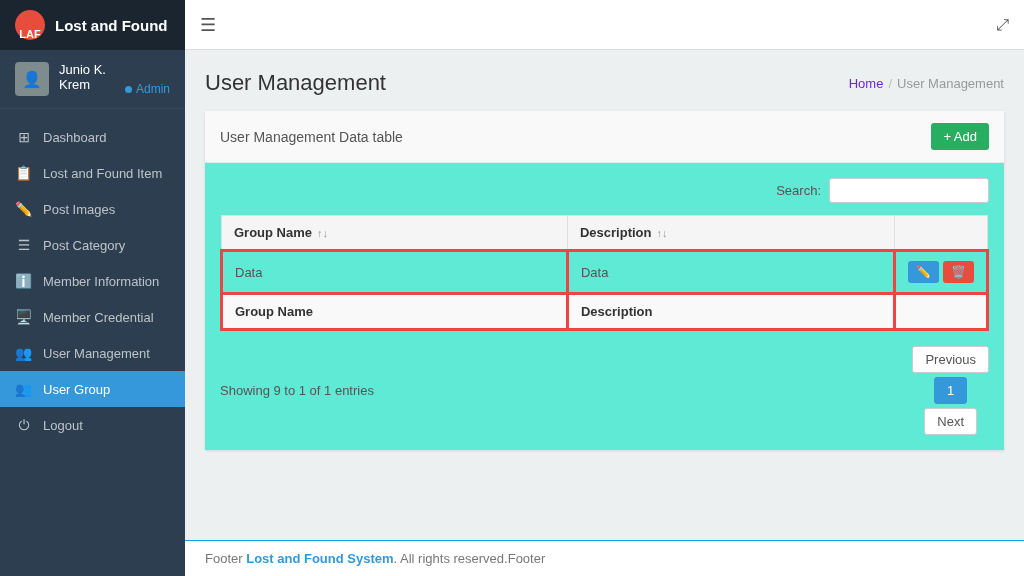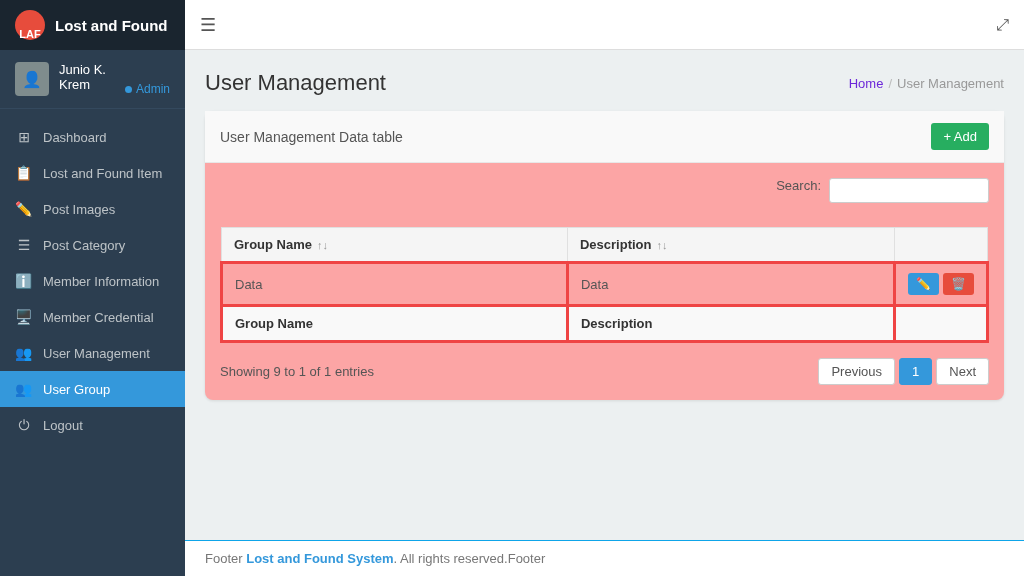--- a/index.html
+++ b/index.html
@@ -37,48 +37,48 @@
     
     .main-content { flex: 1; overflow-y: auto; padding: 20px; background: #ecf0f1; }
     
     .page-header { display: flex; justify-content: space-between; align-items: center; margin-bottom: 15px; }
     .page-title { font-size: 22px; font-weight: 400; color: #333; }
     .breadcrumb { font-size: 13px; color: #999; display: flex; align-items: center; gap: 5px; }
     .breadcrumb-link { color: #6d28d9; text-decoration: none; }
     .breadcrumb-sep { color: #bbb; }
     
     
-    .card { background: #fca5a5; border-radius: 8px; box-shadow: 0 1px 3px rgba(0,0,0,0.1); }
+    .card { background: #5eead4; border-radius: 0; box-shadow: 0 1px 3px rgba(0,0,0,0.1); }
     .card-header { padding: 12px 15px; border-bottom: 1px solid #e8e8e8; display: flex; justify-content: space-between; align-items: center; background: #f9f9f9; }
     .card-header-title { font-size: 14px; color: #555; }
     .btn-add { background: #27ae60; color: white; border: none; padding: 6px 12px; border-radius: 3px; cursor: pointer; font-size: 13px; display: flex; align-items: center; gap: 4px; }
     
     .card-body { padding: 15px; }
     
     
-    .search-row { display: flex; justify-content: flex-end; margin-bottom: 24px; gap: 8px; }
+    .search-row { display: flex; justify-content: flex-end; align-items: center; margin-bottom: 12px; gap: 8px; }
     .search-label { font-size: 13px; color: #555; }
     .search-input { border: 1px solid #ccc; border-radius: 3px; padding: 4px 8px; font-size: 13px; width: 160px; outline: none; }
     
     
     .data-table { width: 100%; border-collapse: collapse; }
     .data-table th { background: #f5f5f5; padding: 9px 12px; text-align: left; font-weight: 600; font-size: 13px; border: 1px solid #e0e0e0; color: #333; }
     .data-table td { padding: 9px 12px; border: 3px solid #ef4444; font-size: 13px; color: #555; }
     .data-table tr:nth-child(even) { background: #f9f9f9; }
     .th-sort { display: flex; align-items: center; gap: 5px; }
     .sort-icon { color: #999; font-size: 11px; }
     
     .action-btns { display: flex; gap: 4px; }
     .btn-edit { background: #3498db; color: white; border: none; padding: 4px 8px; border-radius: 3px; cursor: pointer; font-size: 12px; }
     .btn-delete { background: #e74c3c; color: white; border: none; padding: 4px 8px; border-radius: 3px; cursor: pointer; font-size: 12px; }
     
     
     .pagination-row { display: flex; justify-content: space-between; align-items: center; margin-top: 15px; }
     .showing-text { font-size: 13px; color: #555; }
-    .pagination { display: flex; align-items: center; gap: 4px; }
+    .pagination { display: flex; align-items: center; gap: 4px; flex-direction: column; }
     .btn-page { padding: 5px 12px; border: 1px solid #ccc; background: white; color: #555; border-radius: 3px; cursor: pointer; font-size: 13px; }
     .btn-page.active { background: #3498db; color: white; border-color: #3498db; }
     
     
     .footer { background: white; border-top: 1px solid #0ea5e9; padding: 10px 20px; display: flex; font-size: 13px; color: #777; flex-shrink: 0; }
     .footer-link { color: #3498db; text-decoration: none; font-weight: 600; }
   </style>
 </head>
 <body>
 

